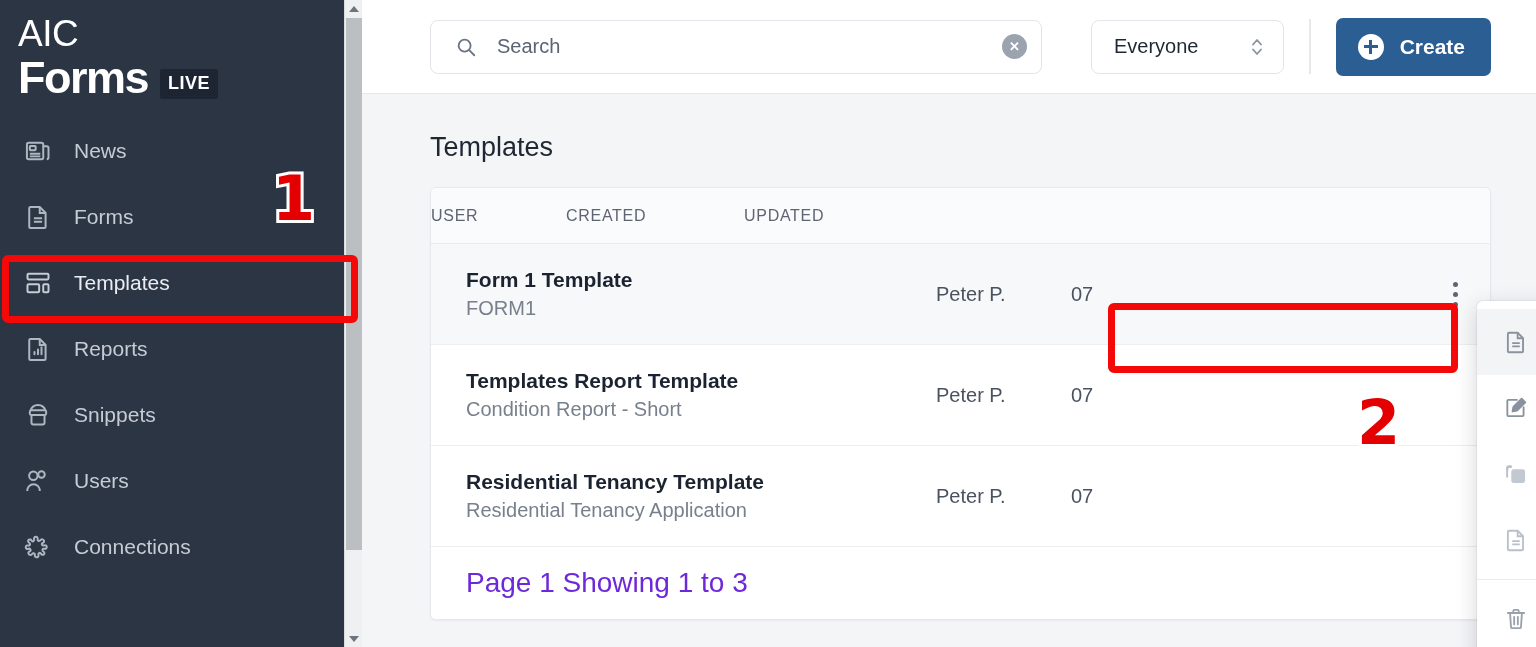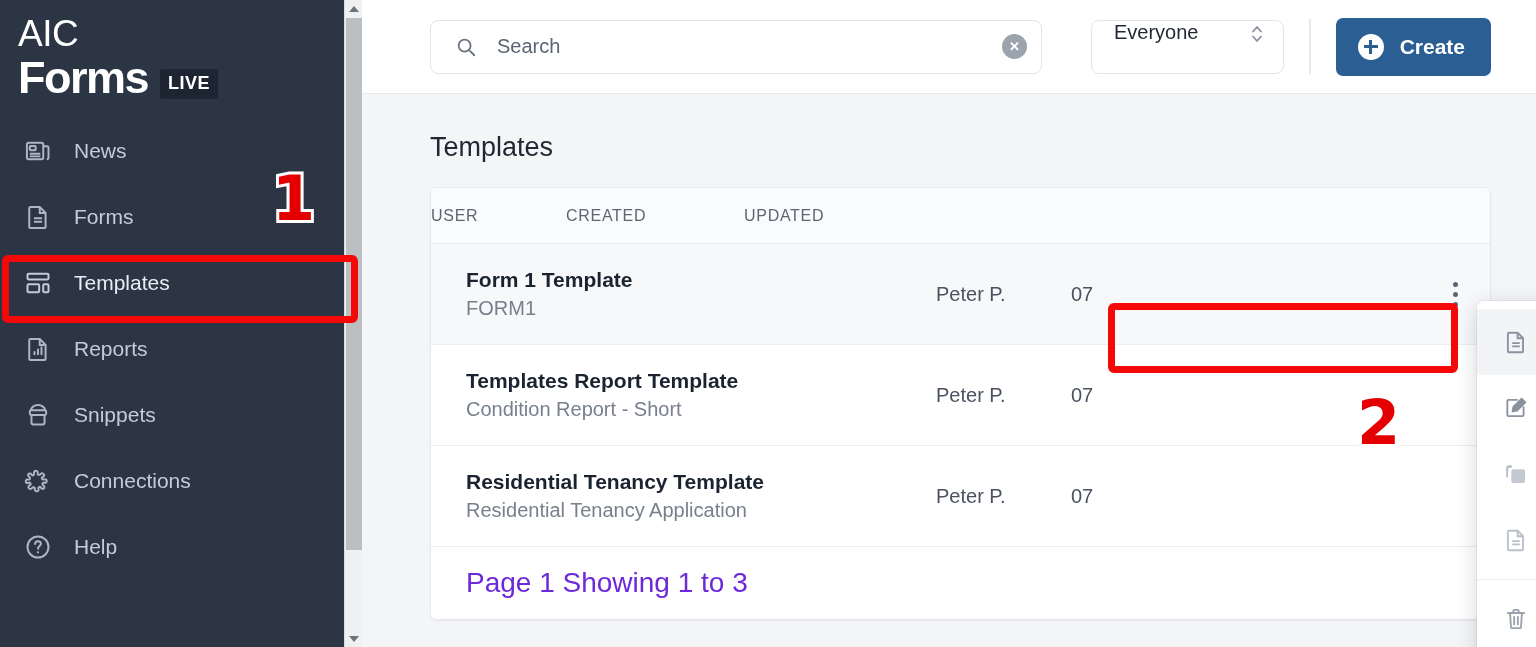--- a/index.html
+++ b/index.html
@@ -99,21 +99,21 @@
     background: #9aa3ae; color: #fff;
     display: flex; align-items: center; justify-content: center;
     font-size: 13px; font-weight: 700; cursor: pointer;
     flex: 0 0 25px;
   }
 
   .select-wrap {
     margin-left: 49px;
     width: 211px; height: 54px;
     border: 1px solid #e2e5e9; border-radius: 8px; background: #fff;
-    display: flex; padding: 0 18px 0 22px;
+    display: flex; align-items: center; padding: 0 18px 0 22px;
     cursor: pointer;
   }
   .select-value { flex: 1; font-size: 20px; color: #1f2733; }
   .select-caret { width: 16px; height: 26px; }
 
   .topbar-divider {
     width: 2px; height: 55px; background: #e6e8eb;
     margin-left: 25px; margin-right: 25px;
   }
 
@@ -283,40 +283,41 @@
         <span class="ico">
           <svg viewBox="0 0 24 24" fill="none" stroke="#aeb6c2" stroke-width="1.7">
             <path d="M6 8c0-2.5 2.7-4.5 6-4.5s6 2 6 4.5"></path>
             <rect x="5" y="8" width="14" height="4" rx="1.2"></rect>
             <path d="M6.4 12v6.5a1.6 1.6 0 0 0 1.6 1.6h8a1.6 1.6 0 0 0 1.6-1.6V12"></path>
           </svg>
         </span>
         <span>Snippets</span>
       </div>
 
+      <div class="nav-item">
+        <span class="ico">
+          <svg viewBox="0 0 24 24" fill="none" stroke="#aeb6c2" stroke-width="1.7">
+            <circle cx="8" cy="7.5" r="3.6"></circle>
+            <circle cx="15" cy="6.5" r="2.8"></circle>
+            <path d="M2.8 20.5c0-3.3 2.4-5.8 5.4-5.8s5.4 2.5 5.4 5.8"></path>
+            <path d="M15.2 14.9c2.6.2 4.6 2.6 4.6 5.6" opacity="0"></path>
+          </svg>
+        </span>
+        <span>Users</span>
+      </div>
 
       <div class="nav-item">
         <span class="ico">
           <svg viewBox="0 0 24 24" fill="none" stroke="#aeb6c2" stroke-width="1.7" stroke-linejoin="round">
             <path d="M10 3.2c1.4 0 2 1 1.7 2.1-.2.8.3 1.5 1.1 1.5.7 0 1.2-.4 1.6-.9.8-.9 2.3-.5 2.7.6.3.9-.2 1.7-1 2-.8.3-1.1 1.1-.6 1.7.4.6 1.2.7 1.9.4 1.1-.5 2.2.4 2.1 1.6-.1 1.1-1.1 1.6-2 1.3-.8-.3-1.6.2-1.7 1-.1.7.3 1.2.9 1.5 1 .5 1.1 1.9.1 2.5-.9.5-1.8.1-2.2-.7-.3-.7-1.1-1-1.7-.6-.6.4-.7 1.1-.5 1.7.3 1.1-.6 2.1-1.8 1.9-1-.1-1.5-1-1.3-1.9.2-.8-.3-1.5-1.1-1.5-.7 0-1.2.4-1.6.9-.8.9-2.3.5-2.7-.6-.3-.9.2-1.7 1-2 .8-.3 1.1-1.1.6-1.7-.4-.6-1.2-.7-1.9-.4-1.1.5-2.2-.4-2.1-1.6.1-1.1 1.1-1.6 2-1.3.8.3 1.6-.2 1.7-1 .1-.7-.3-1.2-.9-1.5-1-.5-1.1-1.9-.1-2.5.9-.5 1.8-.1 2.2.7.3.7 1.1 1 1.7.6.6-.4.7-1.1.5-1.7C8.4 4.1 9 3.2 10 3.2z"></path>
           </svg>
         </span>
         <span>Connections</span>
       </div>
 
-      <div class="nav-item">
-        <span class="ico">
-          <svg viewBox="0 0 24 24" fill="none" stroke="#aeb6c2" stroke-width="1.7">
-            <circle cx="12" cy="12" r="9"></circle>
-            <path d="M9.5 9.4c0-1.4 1.1-2.4 2.5-2.4s2.5 1 2.5 2.3c0 1.6-2.2 1.9-2.4 3.4v.7" stroke-linecap="round"></path>
-            <circle cx="12" cy="16.6" r="0.95" fill="#aeb6c2" stroke="none"></circle>
-          </svg>
-        </span>
-        <span>Help</span>
-      </div>
 
     </nav>
 
     <div class="sb-scroll">
       <div class="sb-arrow up">
           <i></i>
         </div>
       <div class="sb-thumb"></div>
       <div class="sb-arrow down">
           <i></i>

